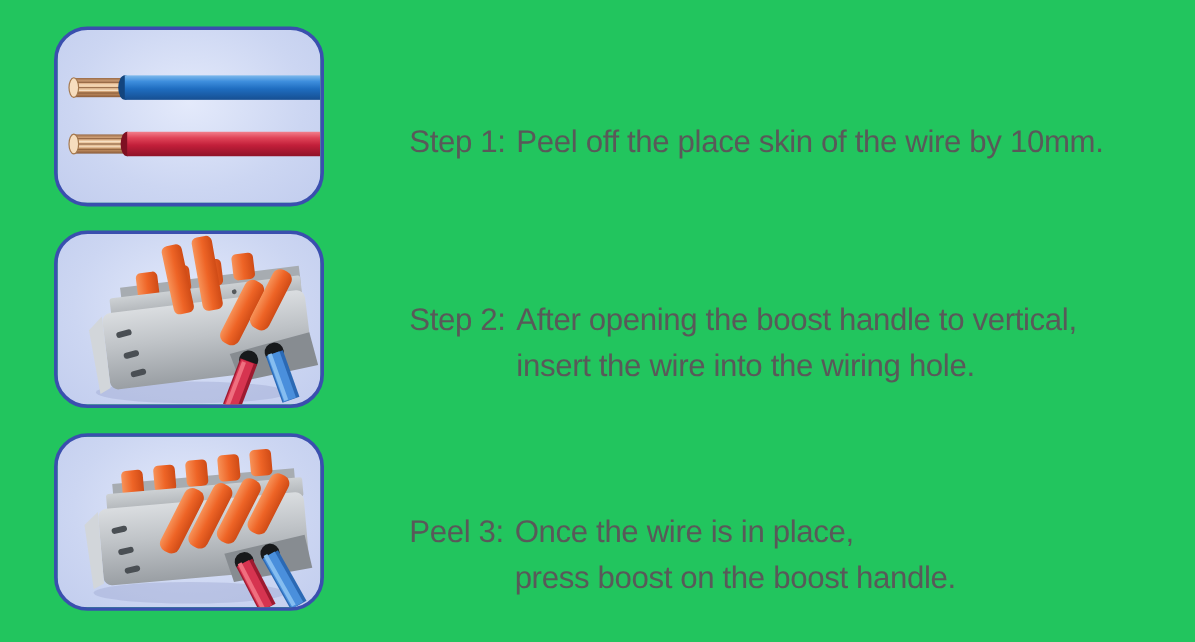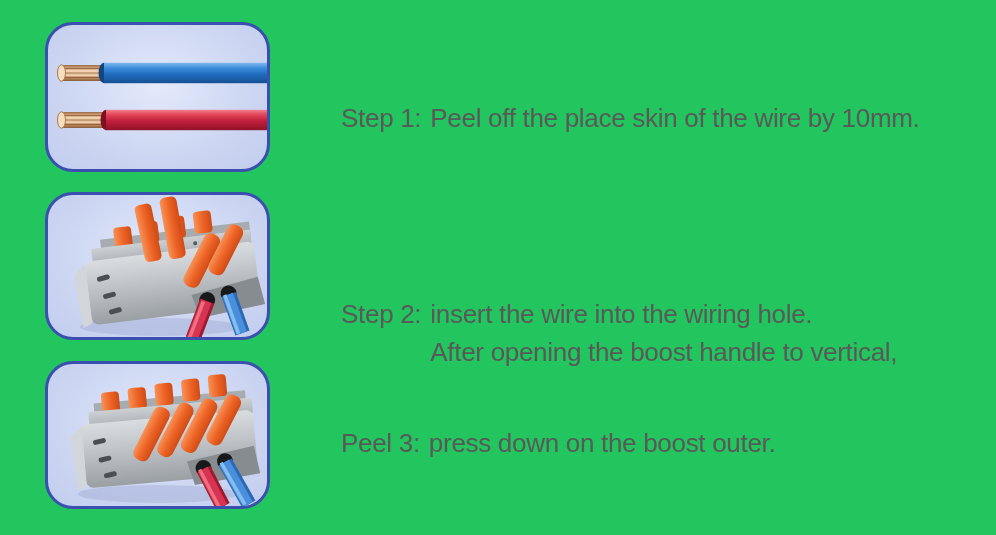--- a/index.html
+++ b/index.html
@@ -32,21 +32,21 @@
     display: flex;
     color: #595959;
     font-size: 26px;
     line-height: 38px;
     letter-spacing: -0.3px;
     white-space: nowrap;
   }
   .caption .label { margin-right: 9px; }
   .caption .lines { display: flex; flex-direction: column; }
   #cap1 { top: 99px; }
-  #cap2 { top: 247px; margin-top: 48px; }
+  #cap2 { top: 247px; }
   #cap3 { top: 424px; }
 </style>
 </head>
 <body>
 
 <div class="stage">
 
   <figure class="frame" id="frame1">
     <svg viewBox="0 0 219 144">
       <defs>
@@ -221,25 +221,26 @@
   <div class="caption" id="cap1">
     <span class="label">Step 1:</span>
     <span class="lines">
       <span class="line">Peel off the place skin of the wire by 10mm.</span>
     </span>
   </div>
 
   <div class="caption" id="cap2">
     <span class="label">Step 2:</span>
     <span class="lines">
+      <span class="line">After opening the boost handle to vertical,</span>
       <span class="line">insert the wire into the wiring hole.</span>
-      <span class="line">After opening the boost handle to vertical,</span>
     </span>
   </div>
 
   <div class="caption" id="cap3">
     <span class="label">Peel 3:</span>
     <span class="lines">
-      <span class="line">press down on the boost outer.</span>
+      <span class="line">Once the wire is in place,</span>
+      <span class="line">press boost on the boost handle.</span>
     </span>
   </div>
 
 </div>
 
 </body></html>

